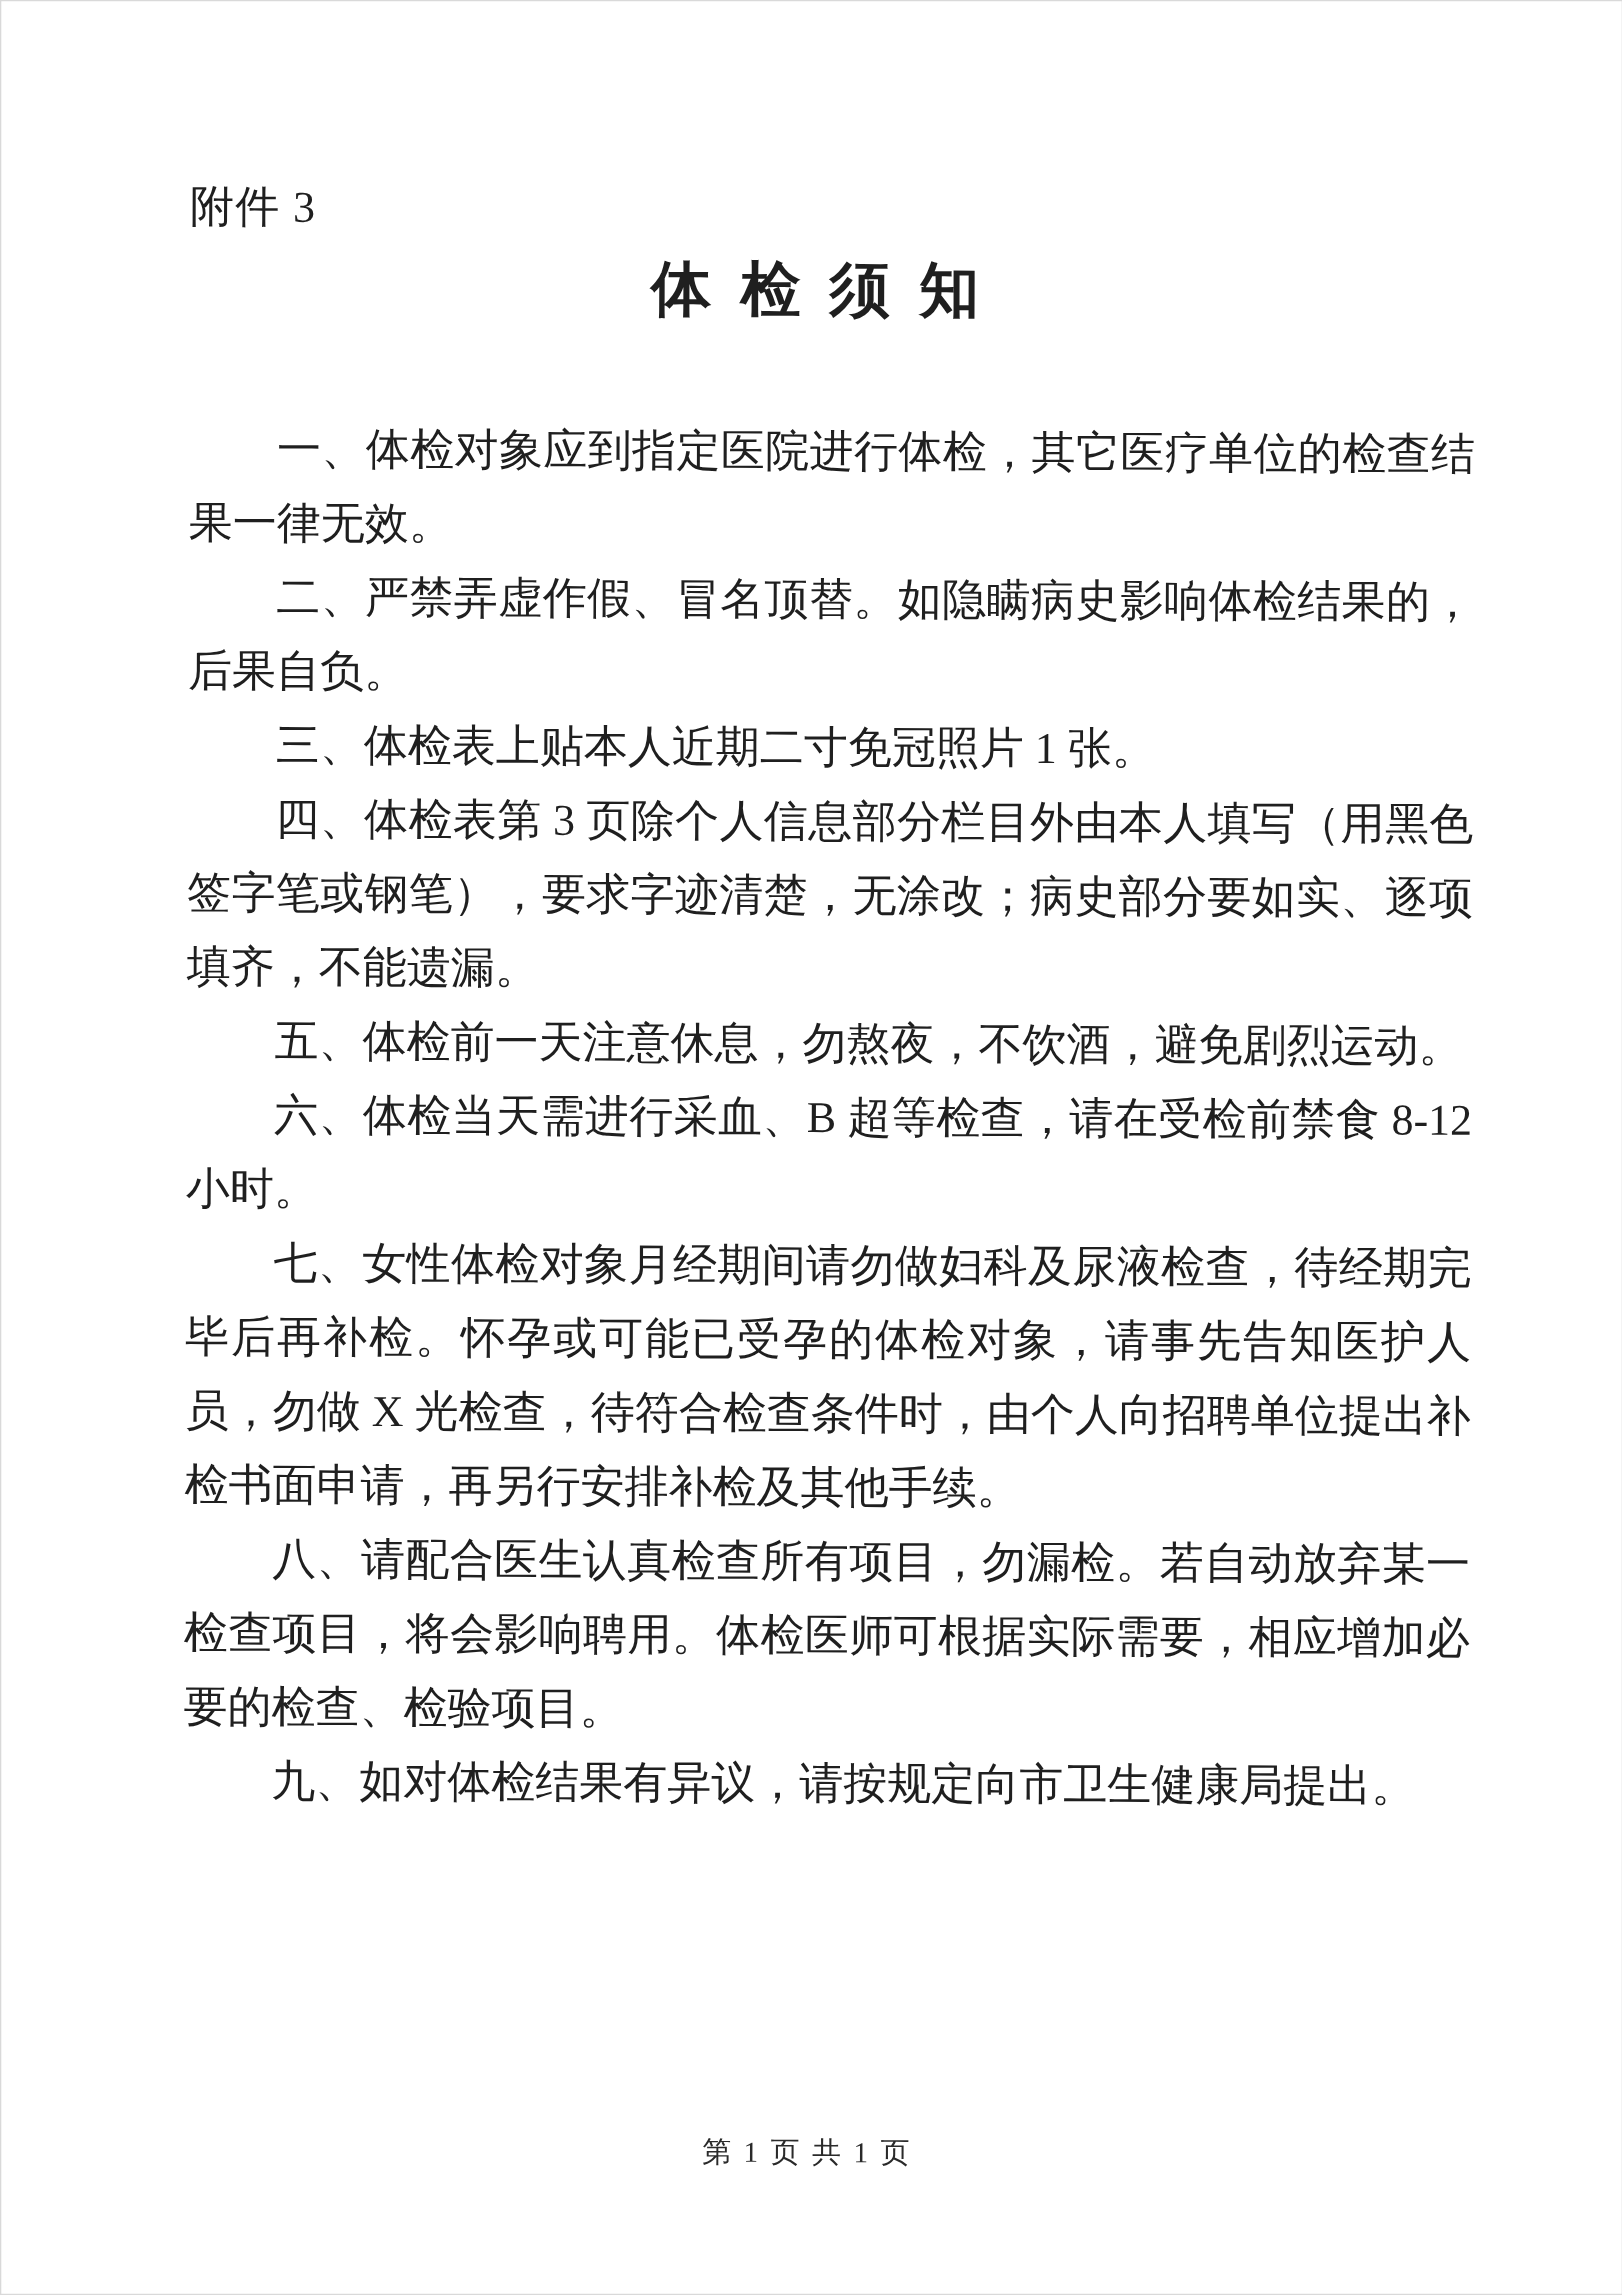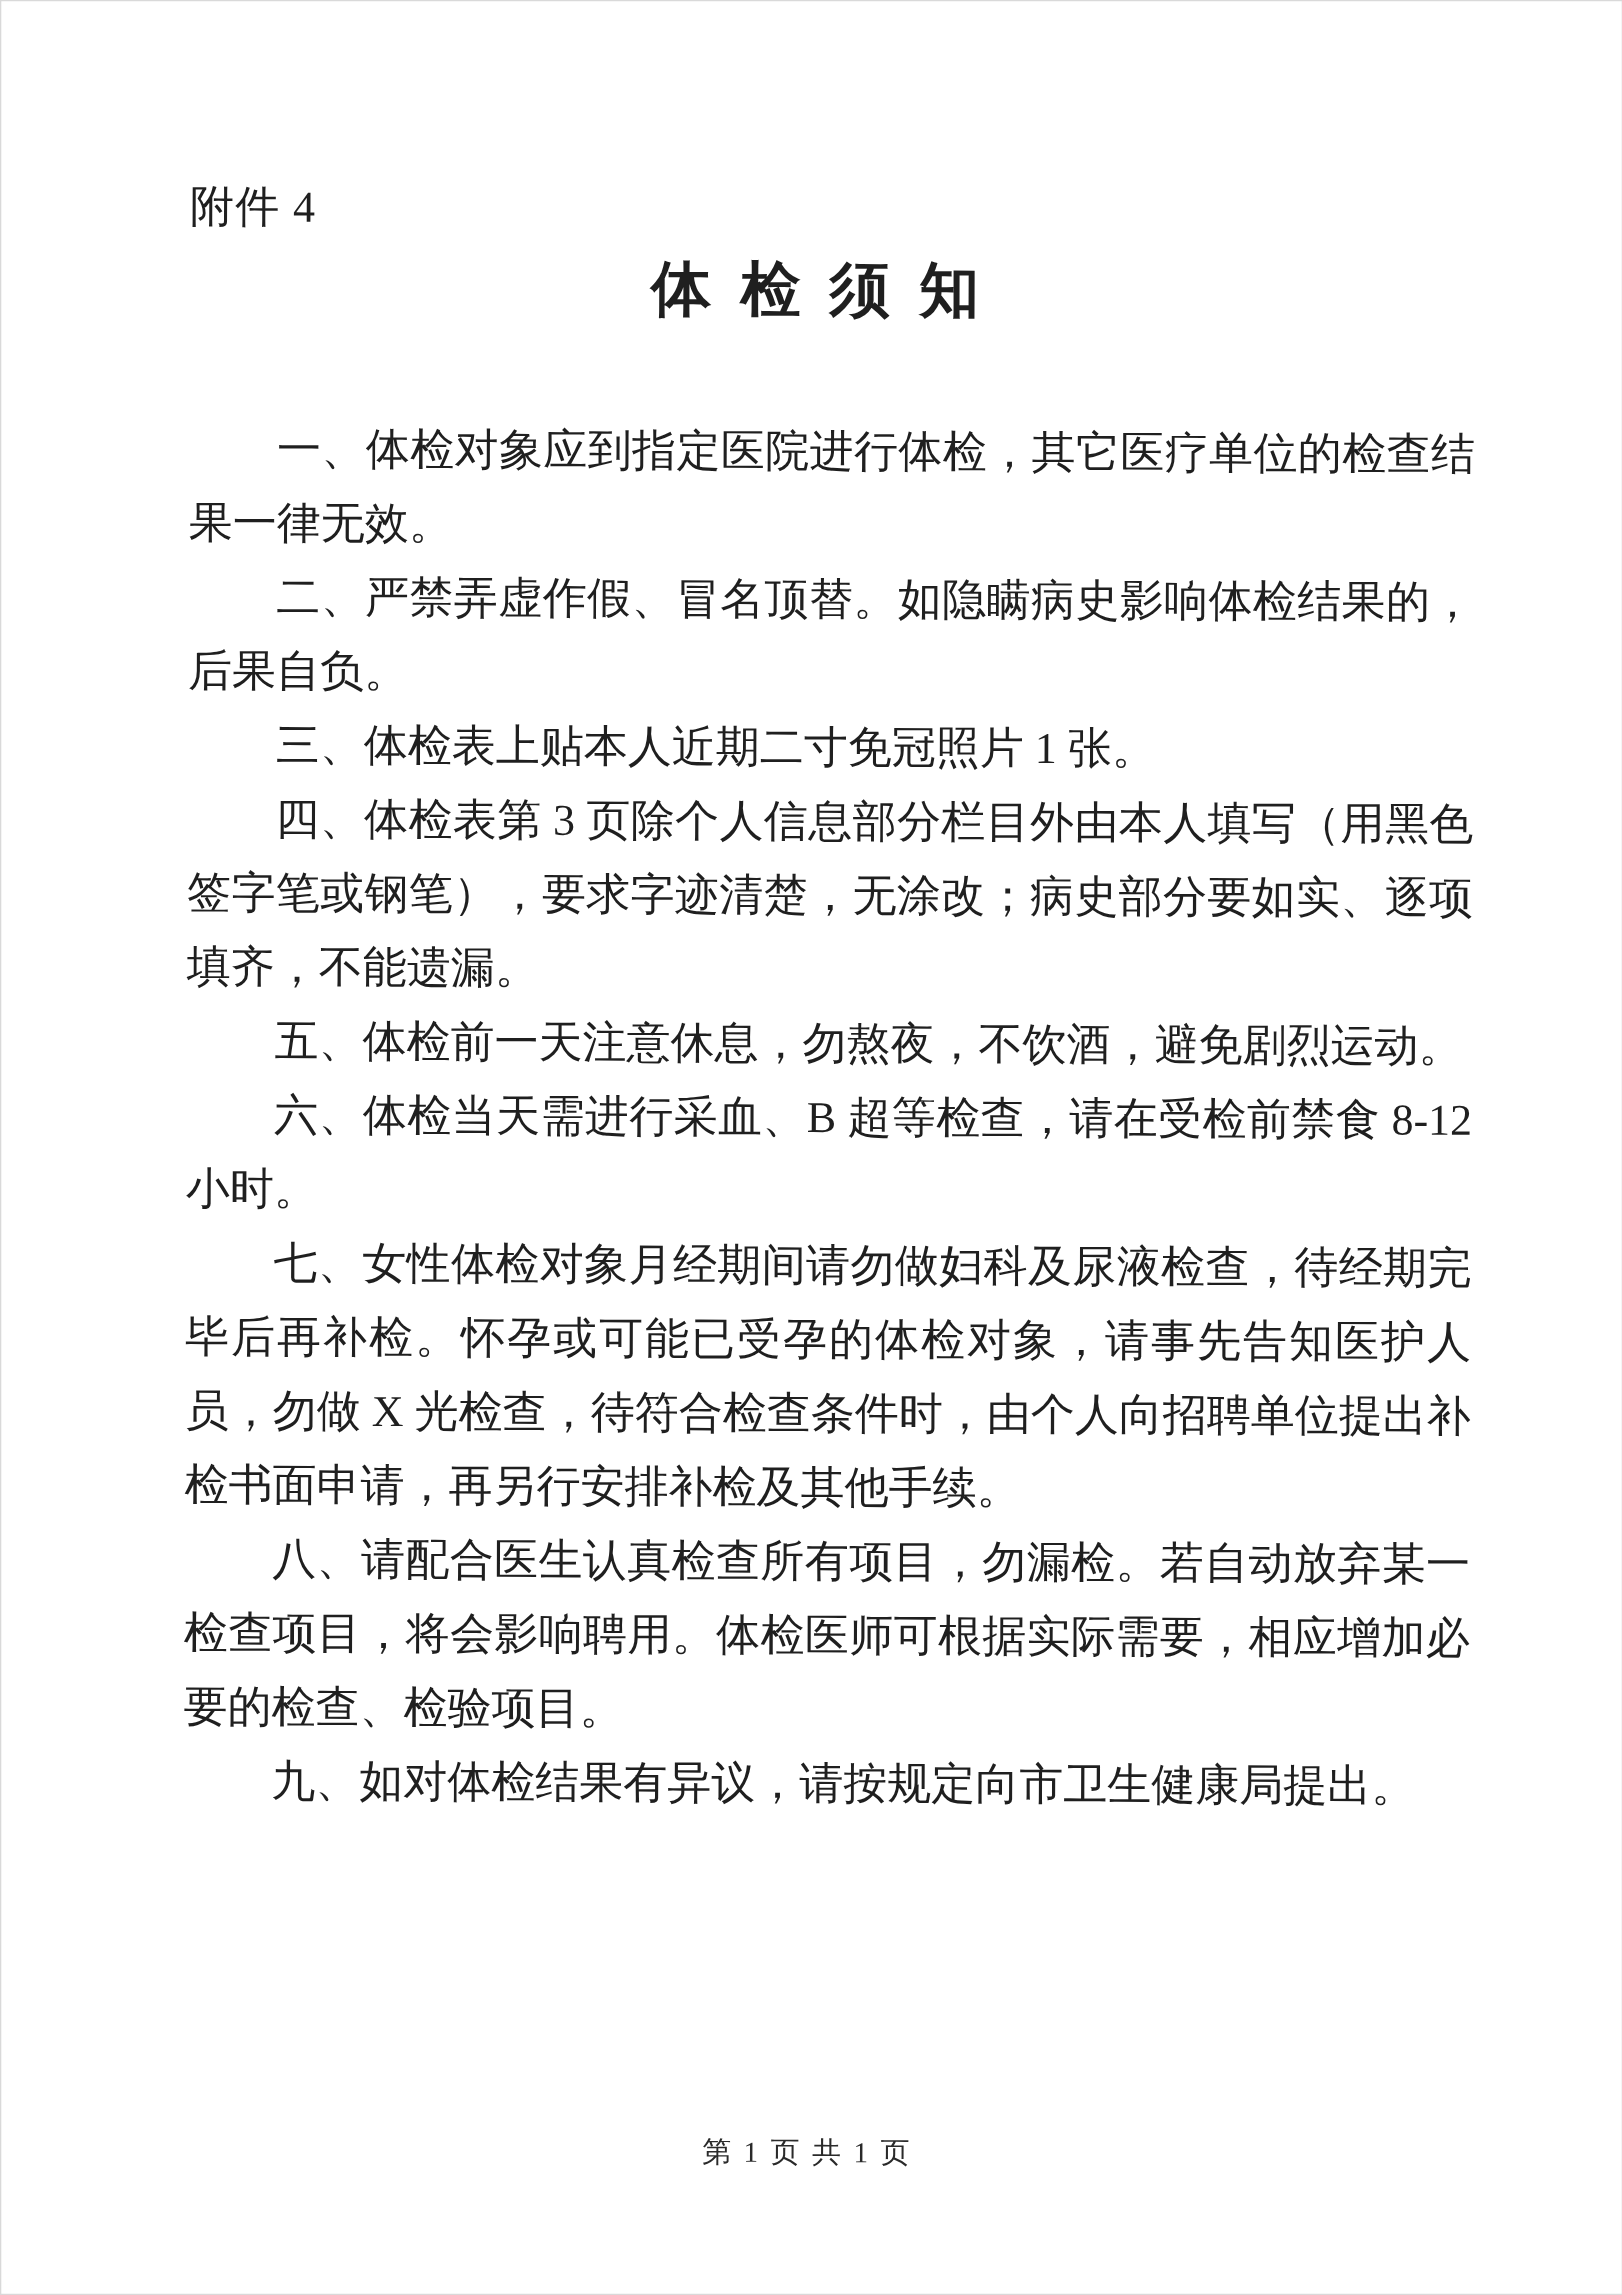--- a/index.html
+++ b/index.html
@@ -75,21 +75,21 @@
     color: #2a2a2a;
     white-space: pre;
   }
 </style>
 </head>
 <body>
 
 <div class="page">
   <div class="scan">
 
-    <div class="attachment">附件 4</div>
+    <div class="attachment">附件 3</div>
 
     <h1 class="title">体 检 须 知</h1>
 
     <div class="body">
       <p>一、体检对象应到指定医院进行体检，其它医疗单位的检查结果一律无效。</p>
       <p>二、严禁弄虚作假、冒名顶替。如隐瞒病史影响体检结果的，后果自负。</p>
       <p>三、体检表上贴本人近期二寸免冠照片 1 张。</p>
       <p>四、体检表第 3 页除个人信息部分栏目外由本人填写（用黑色签字笔或钢笔），要求字迹清楚，无涂改；病史部分要如实、逐项填齐，不能遗漏。</p>
       <p>五、体检前一天注意休息，勿熬夜，不饮酒，避免剧烈运动。</p>
       <p>六、体检当天需进行采血、B 超等检查，请在受检前禁食 8-12 小时。</p>

